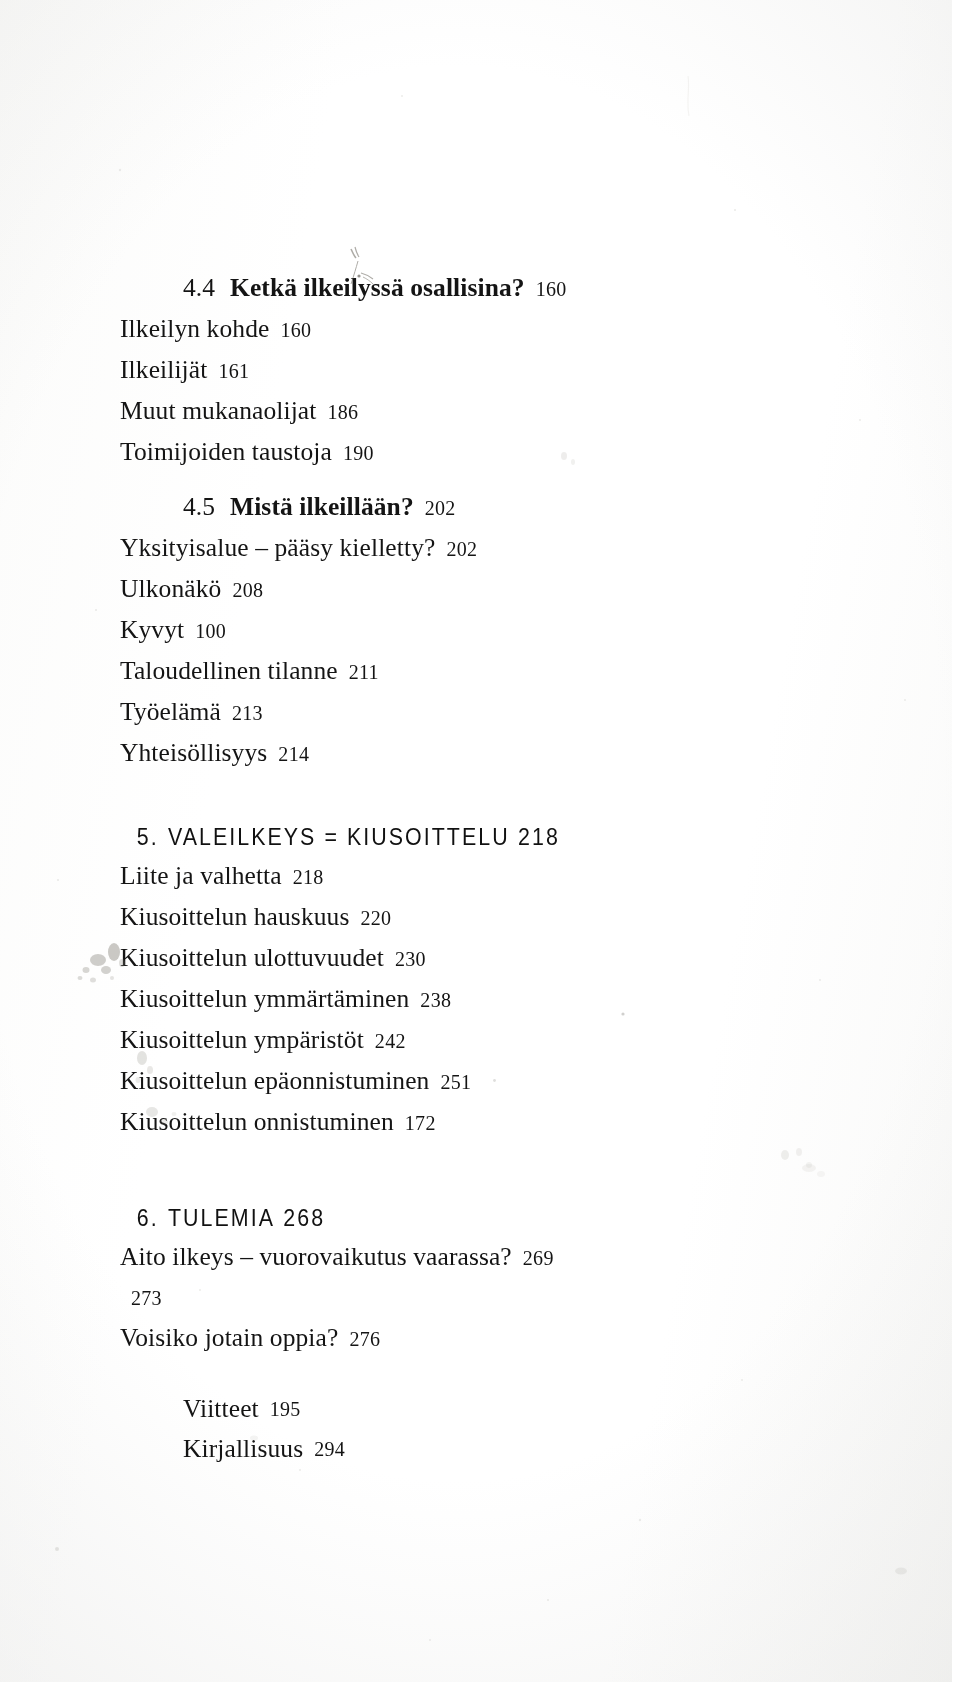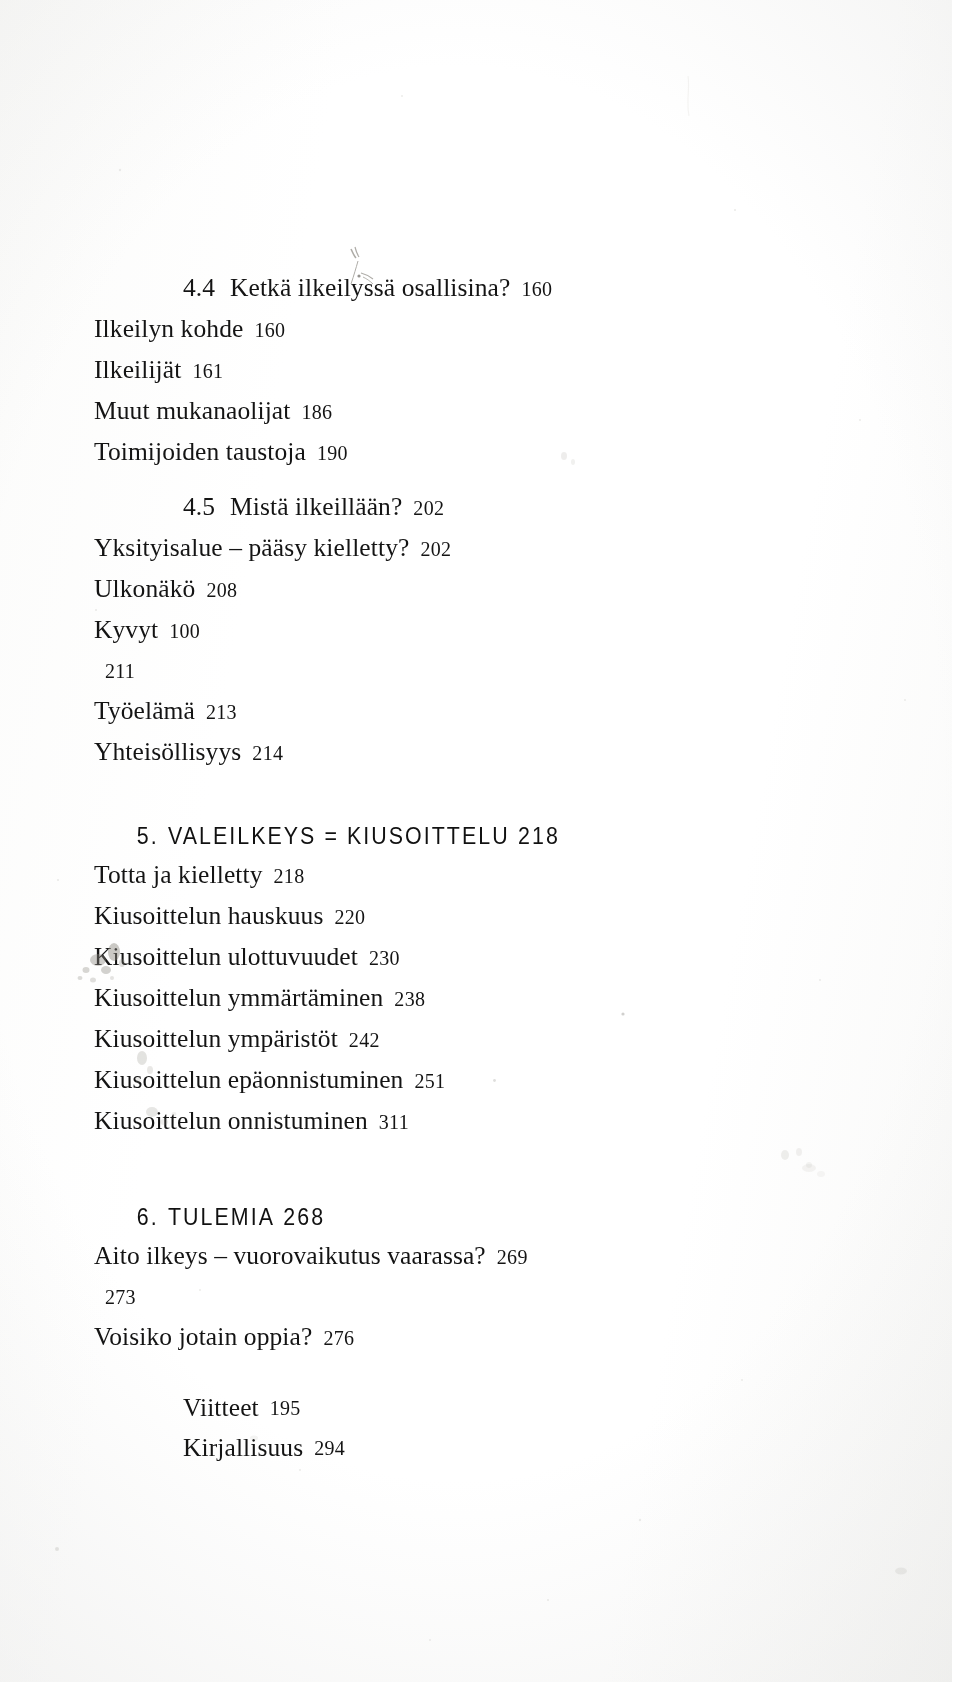--- a/index.html
+++ b/index.html
@@ -52,32 +52,32 @@
     padding-left: 183px;
     font-size: 25.5px;
     line-height: 40px;
     letter-spacing: .1px;
   }
   .sec .num {
     width: 47px;
     flex: 0 0 47px;
     font-size: 25.5px;
   }
-  .sec .ttl { font-size: 25.5px; }
+  .sec .ttl { font-size: 25.5px; font-weight: bold; }
   .sec .pg {
     font-size: 20px;
     margin-left: 11px;
     letter-spacing: .3px;
   }
 
   
   .ent {
     display: flex;
     align-items: baseline;
-    padding-left: 94px;
+    padding-left: 120px;
     font-size: 25.5px;
     line-height: 40px;
     letter-spacing: .1px;
   }
   .ent .ttl { font-size: 25.5px; }
   .ent .pg {
     font-size: 20px;
     margin-left: 11px;
     letter-spacing: .3px;
   }
@@ -216,20 +216,21 @@
       </div>
       <div class="ent">
         <span class="ttl">Ulkonäkö</span>
         <span class="pg">208</span>
       </div>
       <div class="ent">
         <span class="ttl">Kyvyt</span>
         <span class="pg">100</span>
       </div>
       <div class="ent">
+        <span class="ttl">Taloudellinen tilanne</span>
         <span class="pg">211</span>
       </div>
       <div class="ent">
         <span class="ttl">Työelämä</span>
         <span class="pg">213</span>
       </div>
       <div class="ent">
         <span class="ttl">Yhteisöllisyys</span>
         <span class="pg">214</span>
       </div>
@@ -237,21 +238,21 @@
 
     <div class="gap-lg"></div>
 
     <div class="grp">
       <div class="chap">
         <span class="cnum">5.</span>
         <span class="ctxt">VALEILKEYS = KIUSOITTELU</span>
         <span class="cpg">218</span>
       </div>
       <div class="ent">
-        <span class="ttl">Totta ja kielletty</span>
+        <span class="ttl">Liite ja valhetta</span>
         <span class="pg">218</span>
       </div>
       <div class="ent">
         <span class="ttl">Kiusoittelun hauskuus</span>
         <span class="pg">220</span>
       </div>
       <div class="ent">
         <span class="ttl">Kiusoittelun ulottuvuudet</span>
         <span class="pg">230</span>
       </div>
@@ -262,21 +263,21 @@
       <div class="ent">
         <span class="ttl">Kiusoittelun ympäristöt</span>
         <span class="pg">242</span>
       </div>
       <div class="ent">
         <span class="ttl">Kiusoittelun epäonnistuminen</span>
         <span class="pg">251</span>
       </div>
       <div class="ent">
         <span class="ttl">Kiusoittelun onnistuminen</span>
-        <span class="pg">311</span>
+        <span class="pg">172</span>
       </div>
     </div>
 
     <div class="gap-xl"></div>
 
     <div class="grp">
       <div class="chap">
         <span class="cnum">6.</span>
         <span class="ctxt">TULEMIA</span>
         <span class="cpg">268</span>

